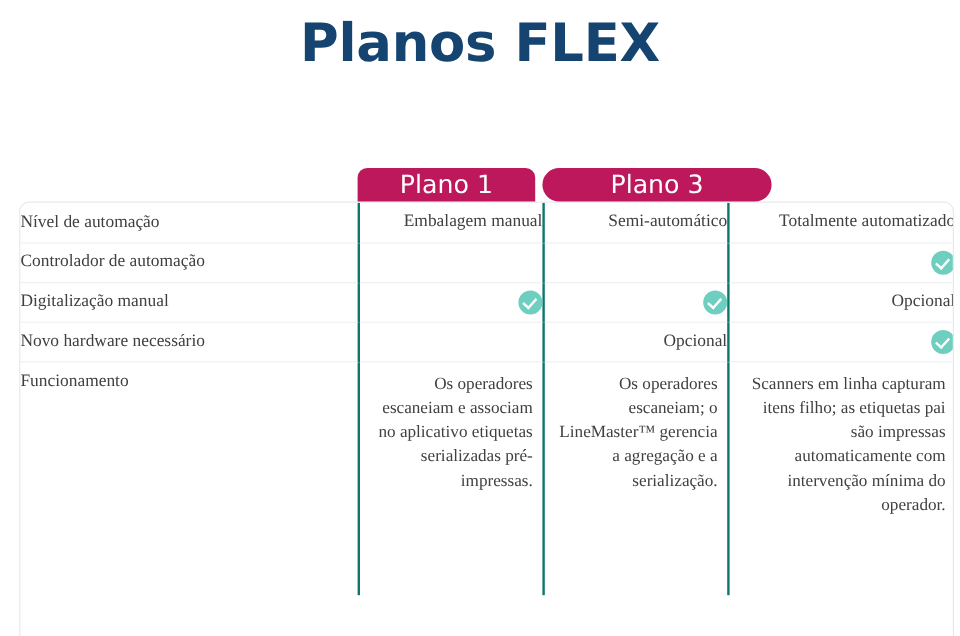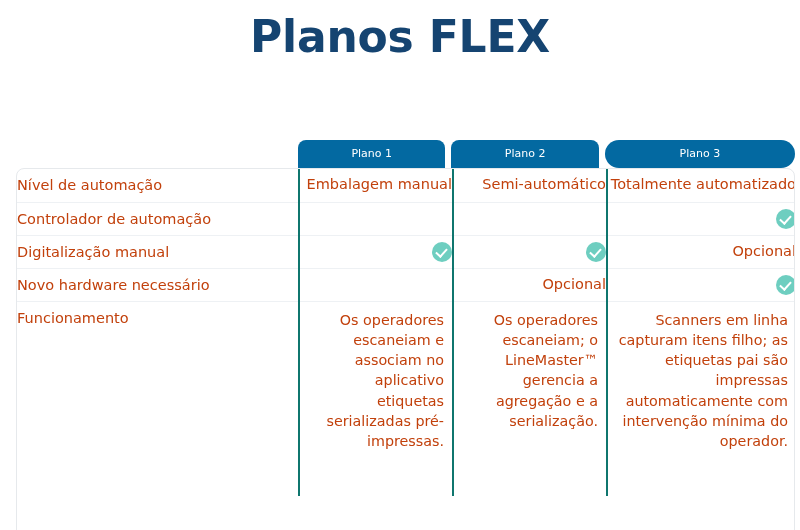--- a/index.html
+++ b/index.html
@@ -35,25 +35,25 @@
   }
 
   .header-row {
     position: relative;
     height: 28px;
     margin-left: 282px;   
     display: flex;
   }
   .plan-head {
     color: #ffffff;
-    font-size: 11px;
+    font-size: 21px;
     text-align: center;
     line-height: 28px;
     border-radius: 8px 8px 0 0;
-    background: #0369a1;
+    background: #be185d;
     margin-right: 6px;
     box-sizing: border-box;
   }
   .plan-head:last-child { margin-right: 0; }
   .w1 { width: 148px; }
   .w2 { width: 148px; }
   .w3 { width: 191px; border-radius: 14px; }
 
   .table-body {
     border: 1px solid #e6e9ec;
@@ -65,25 +65,26 @@
     overflow: hidden;
   }
 
   table.plans {
     border-collapse: collapse;
     width: 100%;
     table-layout: fixed;
   }
   table.plans td {
     vertical-align: middle;
-    color: #c2410c;
+    color: #404040;
     font-size: 14.5px;
     padding: 0;
     border-bottom: 1px solid #eef1f4;
     box-sizing: border-box;
+    font-family: Liberation Serif, serif;
   }
   table.plans tr:last-child td { border-bottom: none; }
 
   col.c-label { width: 282px; }
   col.c-p1 { width: 154px; }
   col.c-p2 { width: 154px; }
   col.c-p3 { width: 189px; }
 
   td.label-cell {
     padding-left: 14px;
@@ -136,21 +137,20 @@
 </style>
 </head>
 <body>
 
 <h1 id="page-title">Planos FLEX</h1>
 
 <div class="plans-wrap">
 
   <div class="header-row">
     <div class="plan-head w1">Plano 1</div>
-    <div class="plan-head w2">Plano 2</div>
     <div class="plan-head w3">Plano 3</div>
   </div>
 
   <div class="table-body">
     <table class="plans">
       <colgroup>
         <col class="c-label">
         <col class="c-p1">
         <col class="c-p2">
         <col class="c-p3">

